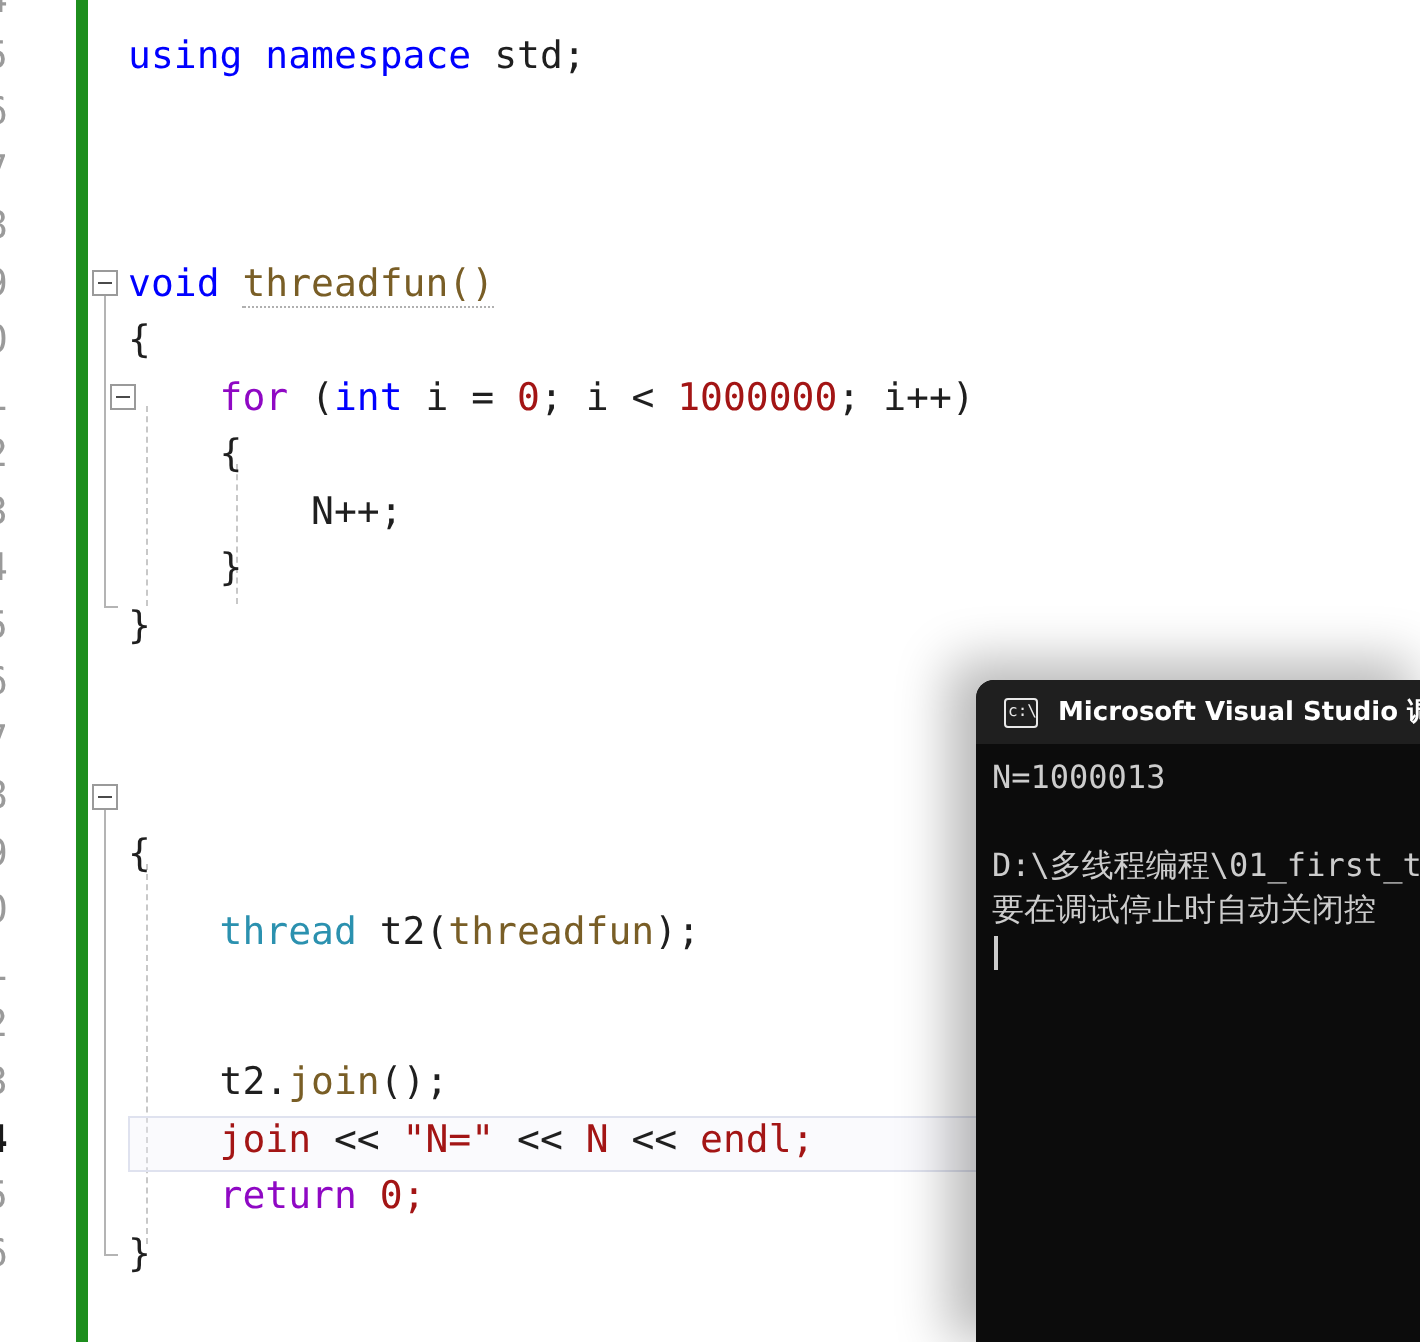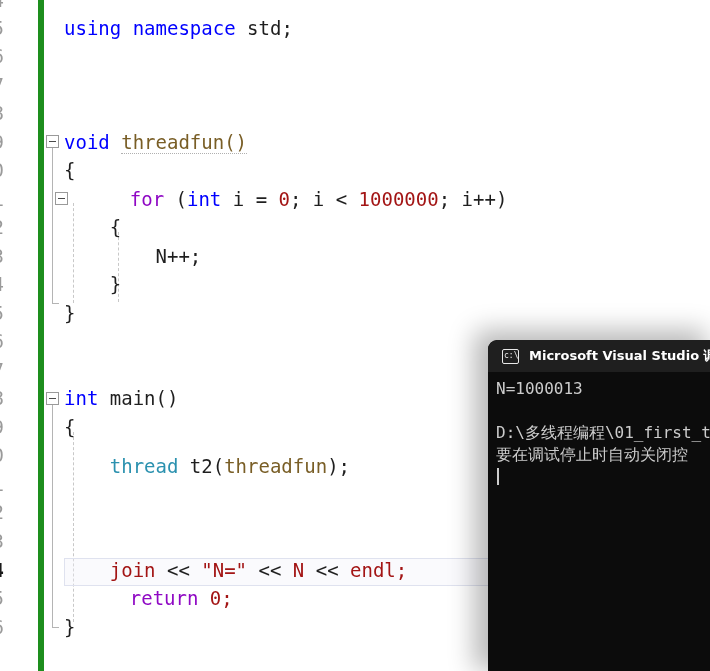--- a/index.html
+++ b/index.html
@@ -53,21 +53,21 @@
 
   
   #curline{
     position:absolute;left:64px;top:558px;width:428px;height:28px;
     border:1px solid #dfe2ef;background:rgba(240,242,250,0.35);
     box-sizing:border-box;
   }
 
   
   .kw{color:#0000ff;}        
-  .kw2{color:#8f08c4;margin-left:20px;}       
+  .kw2{color:#8f08c4;}       
   .type{color:#2b91af;}      
   .fn{color:#795e26;}        
   .num{color:#a31515;}       
   .str{color:#a31515;}
   .plain{color:#1f1f1f;}
   .refund{border-bottom:1px dotted #b0b0b0;}
 
   
   #console{
     position:absolute;left:488px;top:340px;width:232px;height:340px;
@@ -176,28 +176,28 @@
       <div class="cl" style="top:185px">    <span class="kw2">for</span><span class="plain"> (</span><span class="kw">int</span><span class="plain"> i = </span><span class="num">0</span><span class="plain">; i &lt; </span><span class="num">1000000</span><span class="plain">; i++)</span></div>
 
       <div class="cl" style="top:213px">    <span class="plain">{</span></div>
 
       <div class="cl" style="top:242px">        <span class="plain">N++;</span></div>
 
       <div class="cl" style="top:270px">    <span class="plain">}</span></div>
 
       <div class="cl" style="top:299px"><span class="plain">}</span></div>
 
-      <div class="cl" style="top:384px"><span class="kw">int</span> <span class="plain">main()</span></div>
 
       <div class="cl" style="top:413px"><span class="plain">{</span></div>
 
 
       <div class="cl" style="top:452px">    <span class="type">thread</span><span class="plain"> t2(</span><span class="fn">threadfun</span><span class="plain">);</span></div>
 
 
+      <div class="cl" style="top:527px">    <span class="plain">t2.</span><span class="fn">join</span><span class="plain">();</span></div>
 
       <div class="cl" style="top:556px">    <span class="str">join</span><span class="plain"> &lt;&lt; </span><span class="str">"N="</span><span class="plain"> &lt;&lt; </span><span class="str">N</span><span class="plain"> &lt;&lt; </span><span class="str">endl;</span></div>
 
       <div class="cl" style="top:584px">    <span class="kw2">return</span><span class="num"> 0;</span></div>
 
       <div class="cl" style="top:613px"><span class="plain">}</span></div>
 
     </div>
   </div>
 

